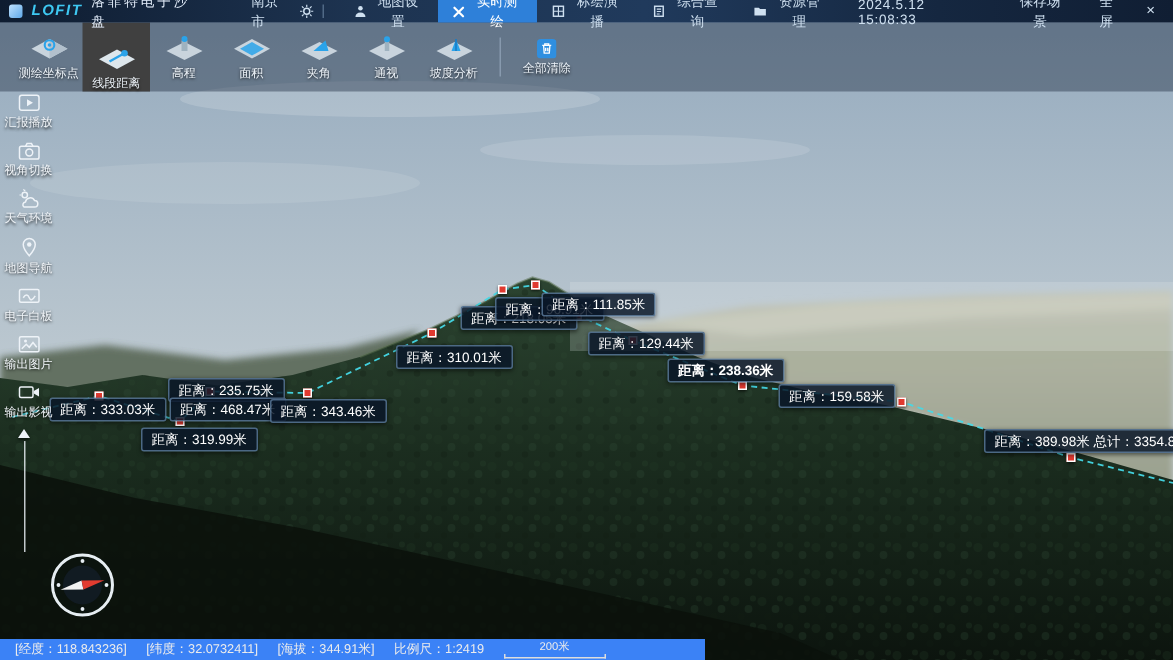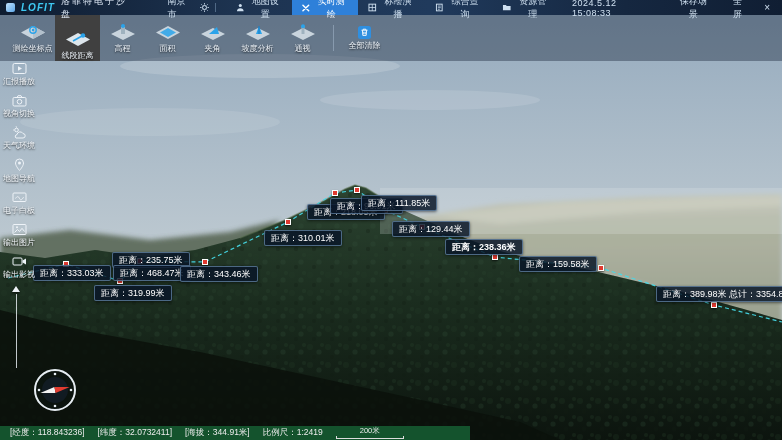--- a/index.html
+++ b/index.html
@@ -53,21 +53,21 @@
     color:#f2f6fa;font-size:8px;cursor:pointer;font-family:inherit;text-shadow:0 1px 2px rgba(0,0,0,.85);padding:0;}
 
   
   .zoomslider{position:absolute;left:12px;top:286px;z-index:15;display:flex;flex-direction:column;align-items:center;cursor:pointer;}
   .zoomslider .tri{width:0;height:0;border-left:4px solid transparent;border-right:4px solid transparent;
     border-bottom:6px solid #eef3f8;filter:drop-shadow(0 1px 1px rgba(0,0,0,.7));}
   .zoomslider .line{width:1px;height:74px;background:rgba(240,246,252,.8);margin-top:2px;}
   .compass{position:absolute;left:32px;top:367px;z-index:15;cursor:pointer;}
 
   
-  .statusbar{position:absolute;left:0;bottom:0;width:470px;height:14px;z-index:30;background:#14532d;
+  .statusbar{position:absolute;left:0;bottom:0;width:470px;height:14px;z-index:30;background:#3b82f6;
     display:flex;align-items:center;gap:13px;padding:0 10px;box-sizing:border-box;
     color:#ececec;font-size:8.5px;white-space:nowrap;}
   .scalebar{display:flex;flex-direction:column;align-items:center;line-height:1;}
   .scalebar .lbl{font-size:7.5px;margin-bottom:1px;}
   .scalebar .bracket{width:68px;height:3px;border:1px solid #ddd;border-top:none;box-sizing:border-box;}
 </style>
 </head>
 <body>
 
 <div class="screen">
@@ -238,32 +238,32 @@
     <button class="tool">
       <svg width="30" height="19" viewBox="0 0 30 19">
           <polygon points="15,5 27,11 15,17 3,11" fill="#c9d4dd"></polygon>
           <path d="M11 11L19 4l2 7z" fill="#2aa3ea"></path>
         </svg>
       <span>夹角</span>
     </button>
     <button class="tool">
       <svg width="30" height="19" viewBox="0 0 30 19">
           <polygon points="15,5 27,11 15,17 3,11" fill="#c9d4dd"></polygon>
+          <rect x="13.5" y="4" width="3" height="7" fill="#9fb2bf"></rect>
+          <circle cx="15" cy="3.2" r="2" fill="#2aa3ea"></circle>
+        </svg>
+      <span>通视</span>
+    </button>
+    <button class="tool">
+      <svg width="30" height="19" viewBox="0 0 30 19">
+          <polygon points="15,5 27,11 15,17 3,11" fill="#c9d4dd"></polygon>
           <path d="M13 11l3-8 3 8z" fill="#2aa3ea"></path>
           <path d="M16 3v8" stroke="#1879c0" stroke-width="1"></path>
         </svg>
       <span>坡度分析</span>
-    </button>
-    <button class="tool">
-      <svg width="30" height="19" viewBox="0 0 30 19">
-          <polygon points="15,5 27,11 15,17 3,11" fill="#c9d4dd"></polygon>
-          <rect x="13.5" y="4" width="3" height="7" fill="#9fb2bf"></rect>
-          <circle cx="15" cy="3.2" r="2" fill="#2aa3ea"></circle>
-        </svg>
-      <span>通视</span>
     </button>
     <div class="tool-sep"></div>
     <button class="tool clear">
       <svg class="tile" width="13" height="13" viewBox="0 0 13 13">
           <rect width="13" height="13" rx="2.5" fill="#2f8fe0"></rect>
           <path d="M3.5 4.2h6M5.2 4.2v-1h2.6v1M4.4 4.2l.4 5.2h3.4l.4-5.2M5.8 5.8v2.4M7.2 5.8v2.4" stroke="#fff" stroke-width=".9" fill="none"></path>
         </svg>
       <span>全部清除</span>
     </button>
   </div>

